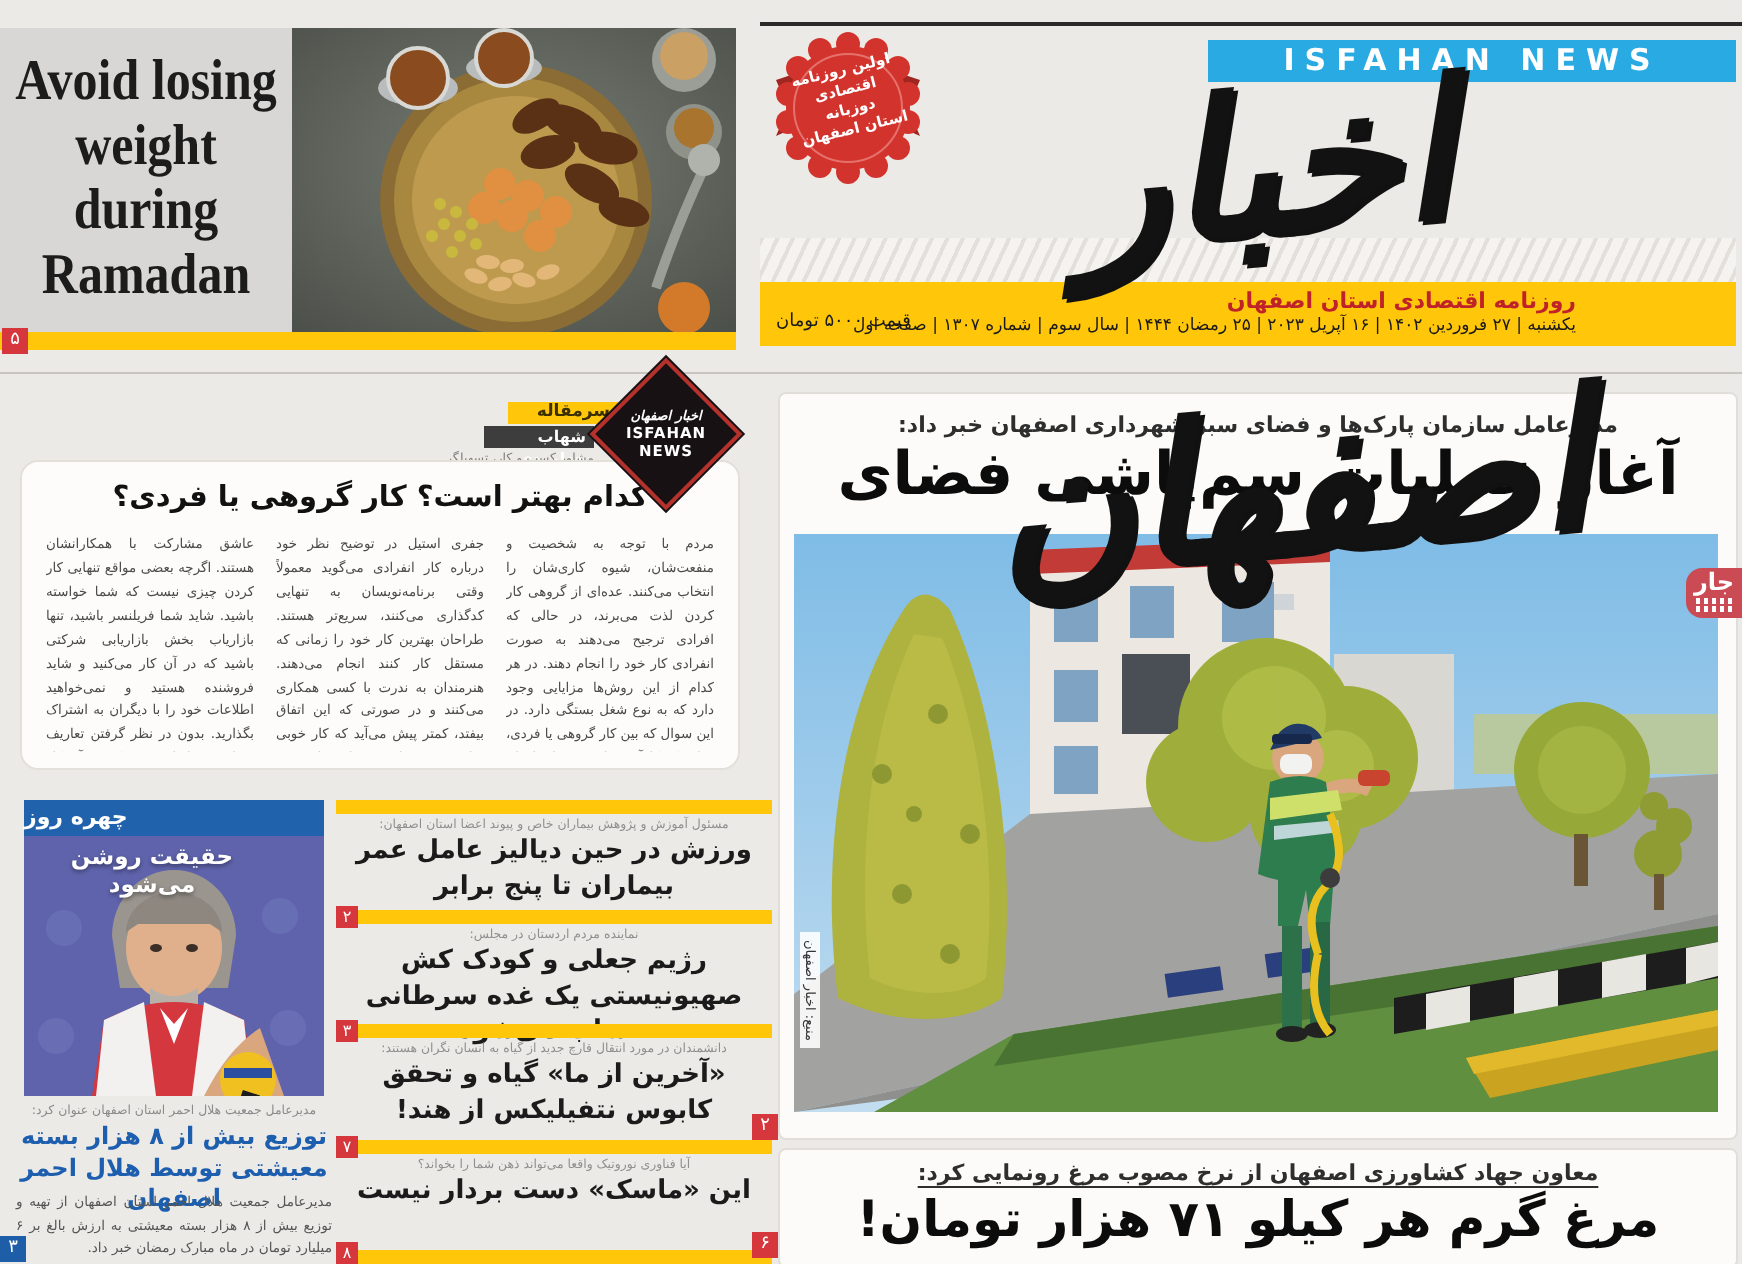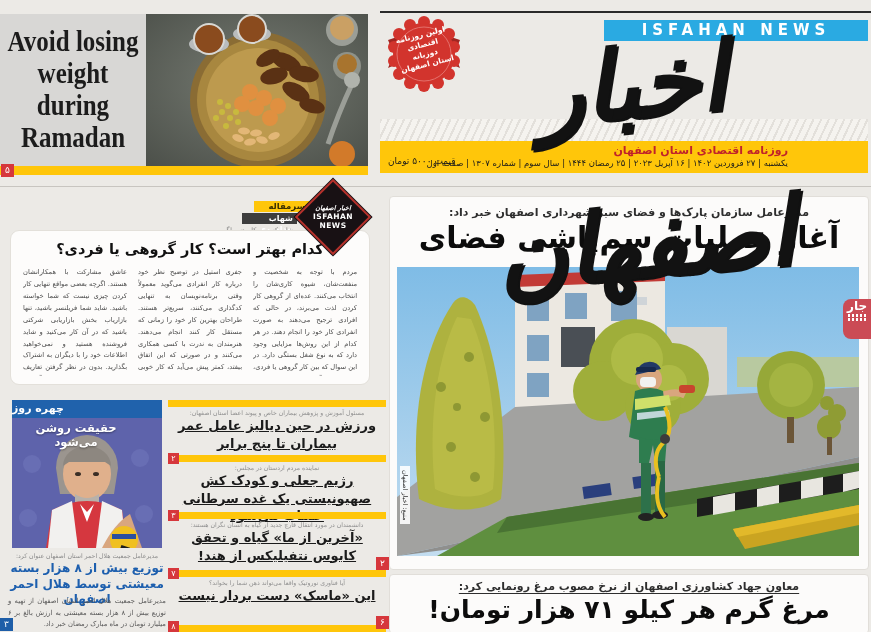--- a/index.html
+++ b/index.html
@@ -39,21 +39,21 @@
   .pbadge.small{width:11px;height:11px;line-height:11px;font-size:8px;}
   
   .main-card{left:389px;top:196px;width:478px;height:372px;}
   .main-kicker{position:absolute;top:9px;left:0;right:0;text-align:center;font-size:11px;
                font-weight:bold;color:#2e2e2e;}
   .main-headline{position:absolute;top:23px;left:0;right:0;text-align:center;font-size:30px;
                  font-weight:800;color:#0c0c0c;}
   .main-photo{position:absolute;left:7px;top:70px;width:462px;height:289px;}
   .photo-credit{position:absolute;left:10px;bottom:45px;writing-mode:vertical-rl;font-size:6.5px;
                 background:rgba(255,255,255,.88);color:#333;padding:4px 1px;z-index:4;}
-  .jaar{left:843px;top:299px;width:28px;height:40px;background:#cb4b55;border-radius:8px 0 0 8px;
+  .jaar{left:843px;top:284px;width:28px;height:25px;background:#cb4b55;border-radius:8px 0 0 8px;
         z-index:5;color:#fff;text-align:center;}
   .jaar-word{font-size:12px;font-weight:bold;line-height:14px;}
   .jaar-bars{display:block;margin:1px auto 0;width:18px;height:3px;
              background:repeating-linear-gradient(90deg,#fff 0 2px,transparent 2px 4px);}
   
   .chicken-card{left:389px;top:574px;width:478px;height:58px;}
   .ck-kicker{position:absolute;top:5px;left:0;right:0;text-align:center;font-size:11px;font-weight:bold;
              color:#2e2e2e;text-decoration:underline;text-underline-offset:3px;}
   .ck-headline{position:absolute;top:20px;left:0;right:0;text-align:center;font-size:25px;
                font-weight:800;color:#0c0c0c;}
@@ -79,21 +79,21 @@
   .face-photo{left:12px;top:418px;width:128px;height:130px;}
   .face-overlay{position:absolute;top:3px;left:4px;right:4px;color:#fff;font-weight:800;font-size:11.5px;
                 text-align:center;text-shadow:0 1px 2px rgba(0,0,0,.4);}
   .face-caption{left:4px;top:552px;width:166px;font-size:6.2px;color:#8a8a8a;text-align:center;}
   .face-headline{left:4px;top:561px;width:166px;font-size:12px;font-weight:800;color:#1d5fae;
                  text-align:center;line-height:1.3;}
   .face-body{left:8px;top:596px;width:158px;font-size:6.8px;line-height:1.7;text-align:justify;color:#555;}
   
   .ybar{left:168px;width:218px;height:7px;background:#ffc60a;z-index:2;}
   .li-kicker{left:168px;width:218px;text-align:center;font-size:6.2px;color:#8f8f8f;}
-  .li-title{left:168px;width:218px;text-align:center;font-size:13px;font-weight:800;color:#1b1b1b;line-height:1.35;text-decoration:underline;}
+  .li-title{left:168px;width:218px;text-align:center;font-size:13px;font-weight:800;color:#1b1b1b;line-height:1.35;}
 </style>
 </head>
 <body>
 
 <div class="stage">
 
   <div class="abs tl-box">
     <div class="tl-text">
       <div class="tl-title">Avoid losing weight during Ramadan</div>
     </div>

